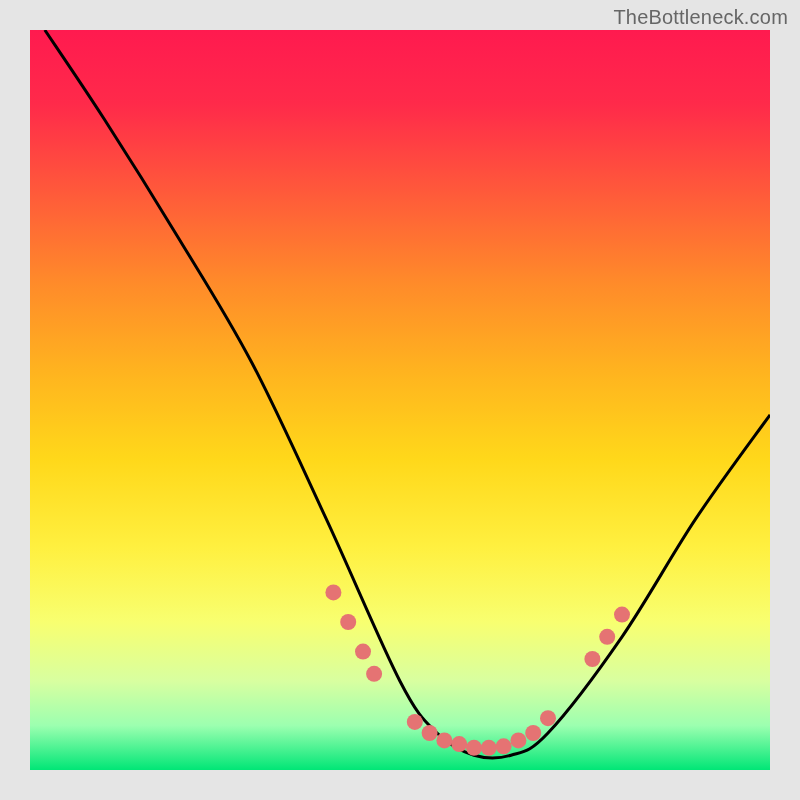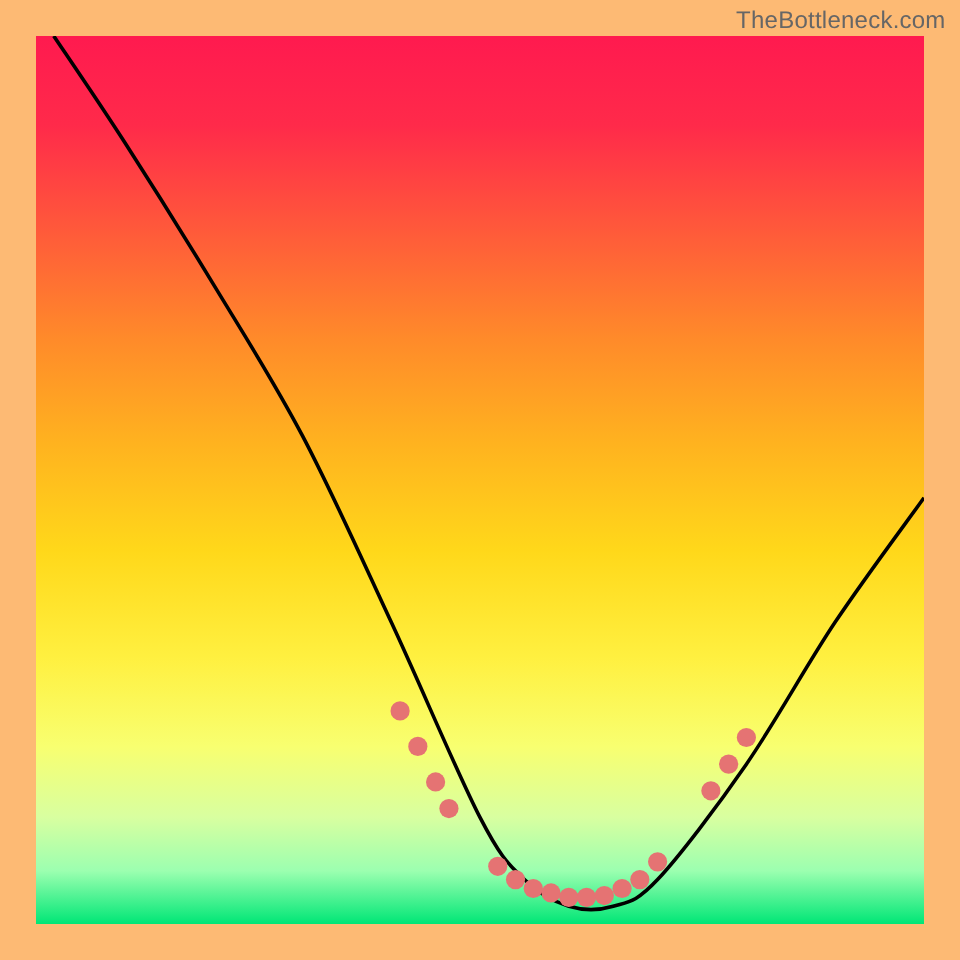--- a/index.html
+++ b/index.html
@@ -8,21 +8,21 @@
     width: 800px;
     height: 800px;
     overflow: hidden;
     background: #000;
     font-family: Arial, Helvetica, sans-serif;
   }
   .stage {
     position: relative;
     width: 800px;
     height: 800px;
-    background: #fdba74;
+    background: #e5e5e5;
   }
   .plot {
     position: absolute;
     left: 30px;
     top: 30px;
     width: 740px;
     height: 740px;
     background: linear-gradient(to bottom,
       #ff1a4f 0%,
       #ff2a4a 10%,

